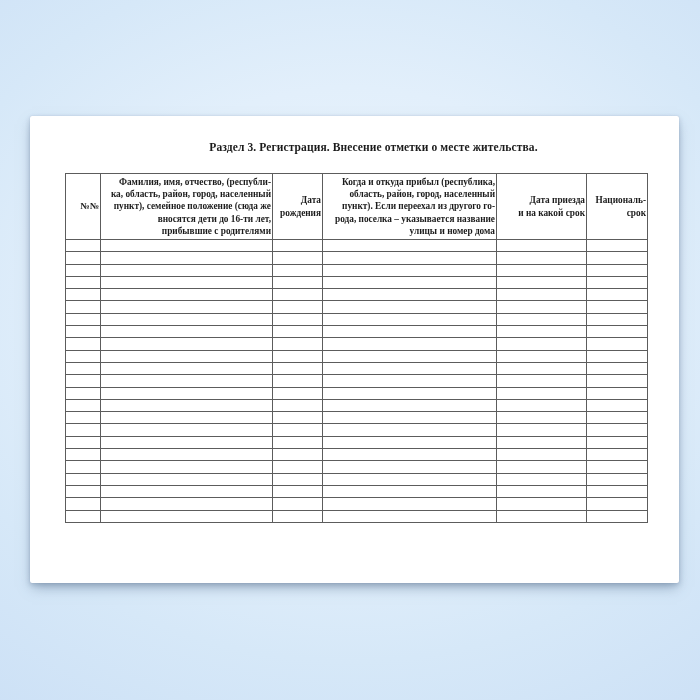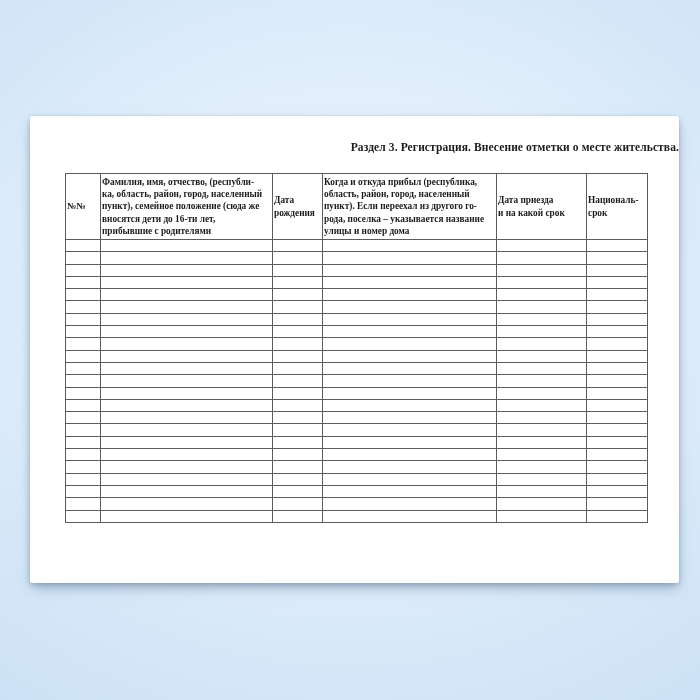--- a/index.html
+++ b/index.html
@@ -38,21 +38,21 @@
     box-shadow:
       0 6px 12px -2px rgba(92, 116, 146, 0.55),
       0 2px 5px rgba(92, 116, 146, 0.30),
       0 0 1px rgba(92, 116, 146, 0.35);
   }
   .doc-title {
     position: absolute;
     left: 0;
     right: 0;
     top: 25px;
-    text-align: right;
+    text-align: center;
     font-size: 11.5px;
     font-weight: bold;
     letter-spacing: 0.1px;
     white-space: nowrap;
     padding-left: 38px;
   }
   table.doc-table {
     position: absolute;
     left: 35px;
     top: 57px;
@@ -63,21 +63,21 @@
   }
   table.doc-table th,
   table.doc-table td {
     border: 1px solid var(--cell-border);
   }
   table.doc-table th {
     height: 66px;
     font-size: 9.3px;
     font-weight: bold;
     line-height: 1.3;
-    text-align: left;
+    text-align: right;
     vertical-align: middle;
     white-space: pre-line;
     padding: 2px 1px;
     color: var(--text);
   }
   table.doc-table td {
     height: 12.3px;
     padding: 0;
     font-size: 9px;
   }

